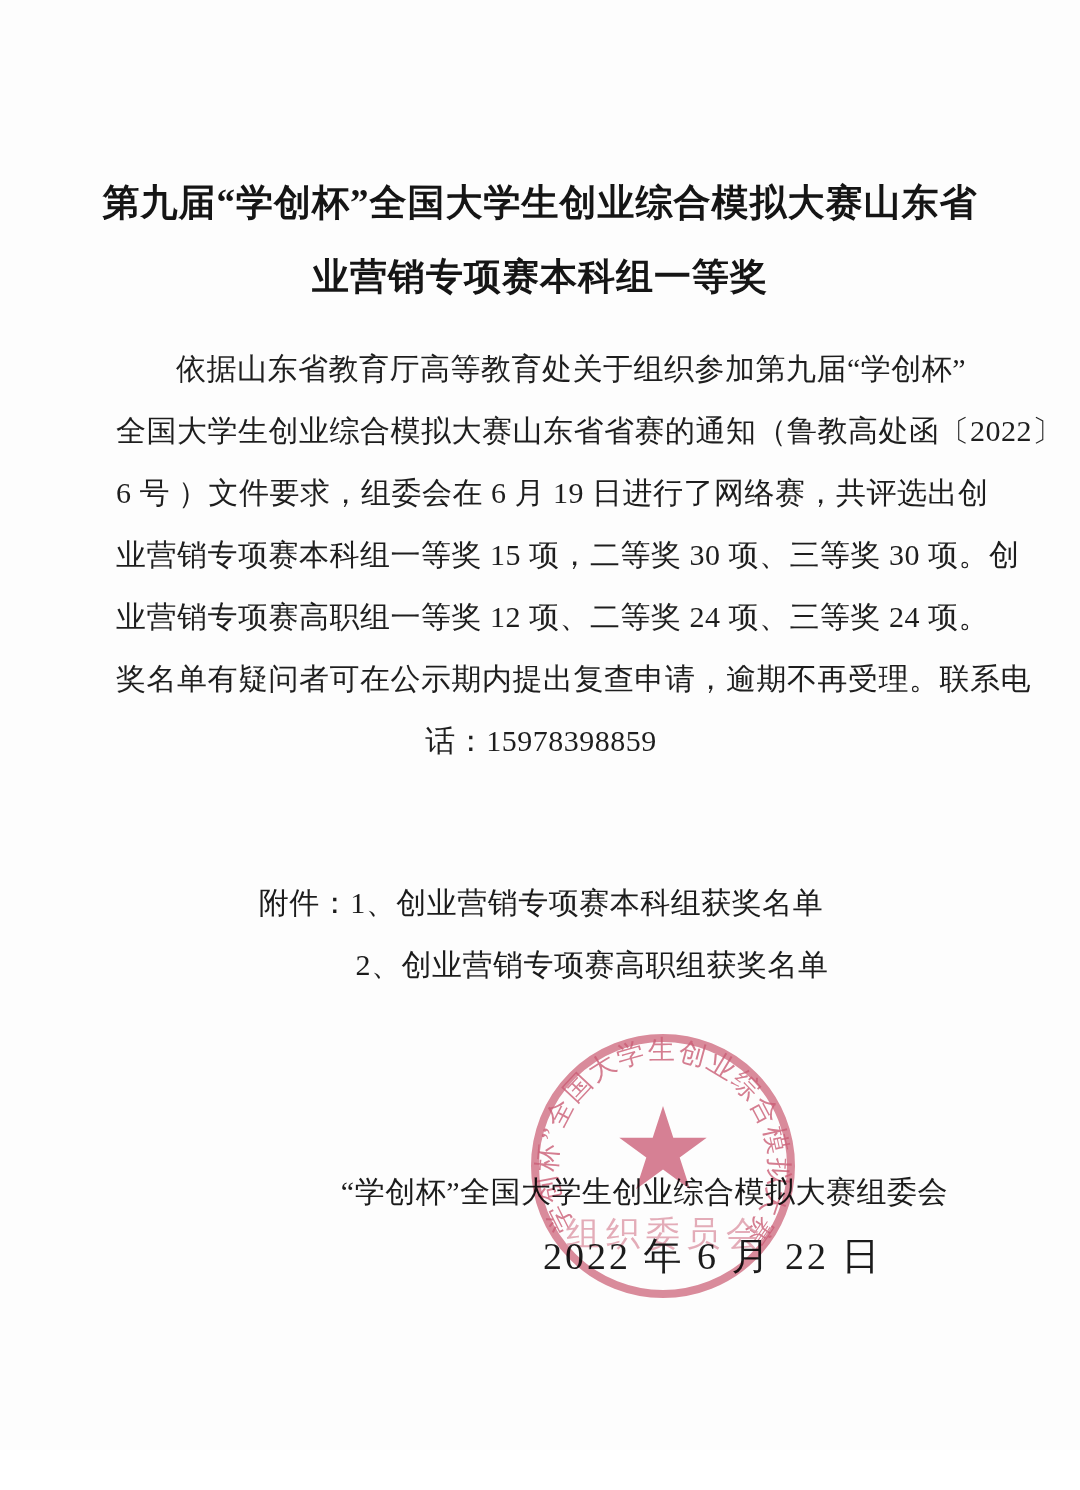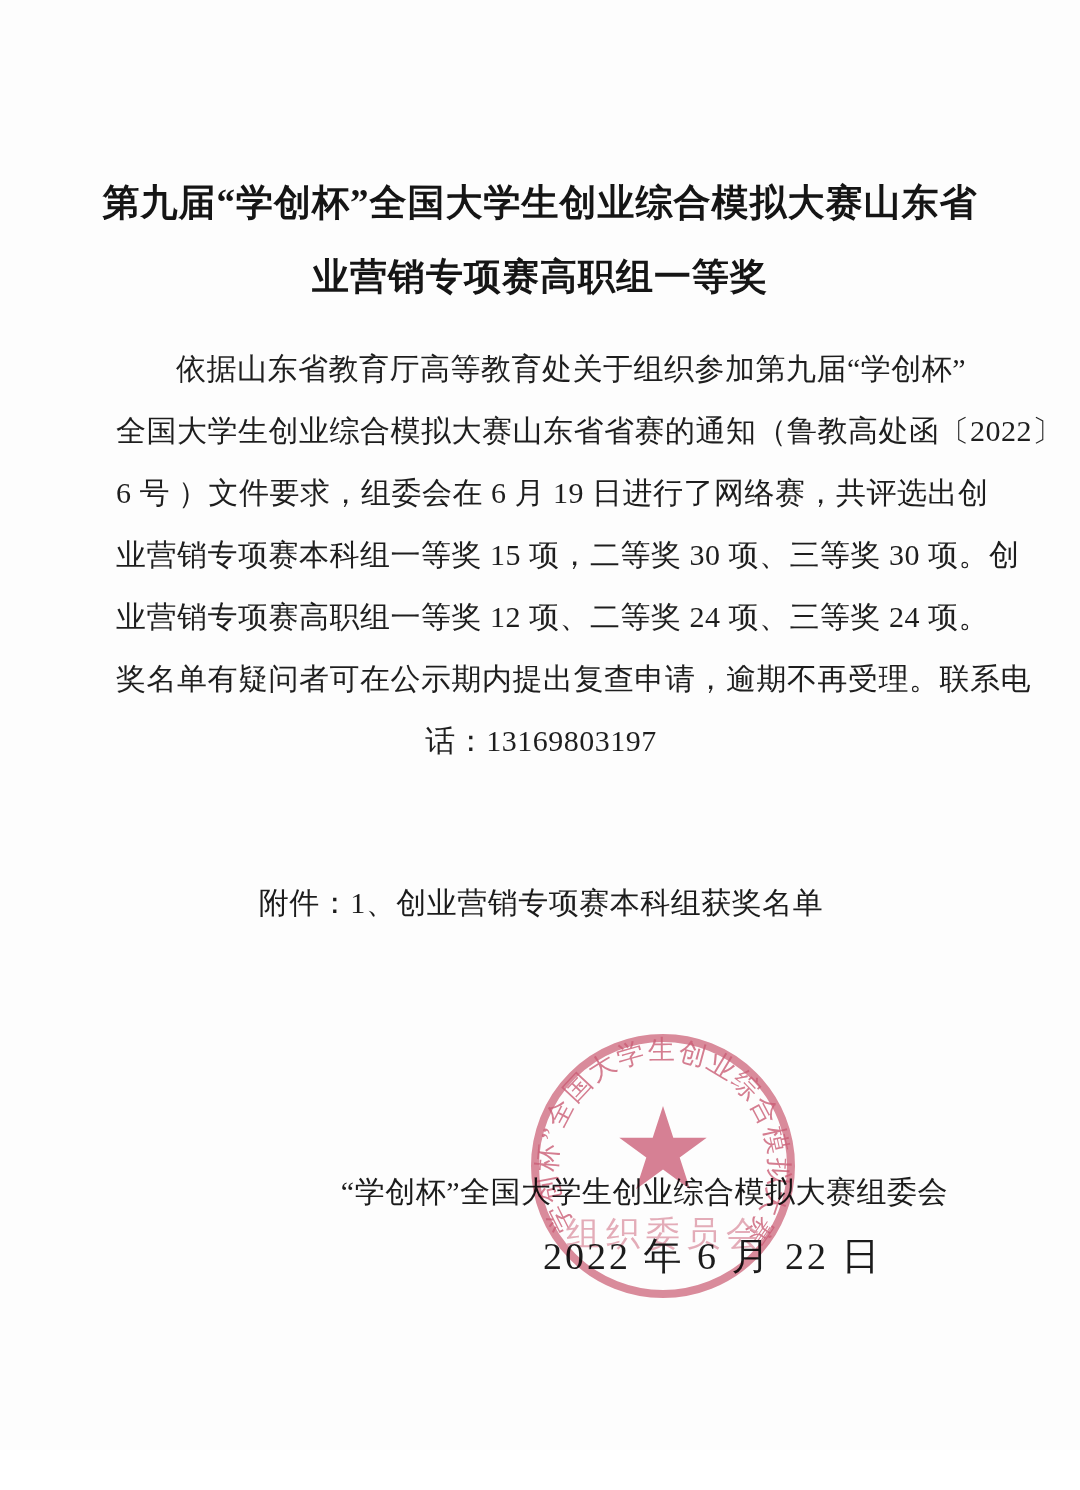--- a/index.html
+++ b/index.html
@@ -88,35 +88,36 @@
   }
   .stamp text { font-family: "Liberation Serif", "DejaVu Serif", serif; }
 </style>
 </head>
 <body>
 
 <div class="page">
 
   <header class="title">
     <div class="title-line">第九届“学创杯”全国大学生创业综合模拟大赛山东省</div>
-    <div class="title-line">业营销专项赛高职组一等奖</div>
+    <div class="title-line">业营销专项赛本科组一等奖</div>
   </header>
 
   <section class="body-text">
     <div class="bline indent">依据山东省教育厅高等教育处关于组织参加第九届“学创杯”</div>
     <div class="bline">全国大学生创业综合模拟大赛山东省省赛的通知（鲁教高处函〔2022〕</div>
     <div class="bline">6 号 ）文件要求，组委会在 6 月 19 日进行了网络赛，共评选出创</div>
     <div class="bline">业营销专项赛本科组一等奖 15 项，二等奖 30 项、三等奖 30 项。创</div>
     <div class="bline">业营销专项赛高职组一等奖 12 项、二等奖 24 项、三等奖 24 项。</div>
     <div class="bline">奖名单有疑问者可在公示期内提出复查申请，逾期不再受理。联系电</div>
-    <div class="bline">话：13169803197</div>
+    <div class="bline">话：15978398859</div>
   </section>
 
   <section class="attachments">
     <div class="bline"><span>附件：</span><span>1、创业营销专项赛本科组获奖名单</span></div>
+    <div class="bline attach-2"><span>2、创业营销专项赛高职组获奖名单</span></div>
   </section>
 
   <div class="sig-org">“学创杯”全国大学生创业综合模拟大赛组委会</div>
   <div class="sig-date">2022 年 6 月 22 日</div>
 
   <svg class="stamp" viewBox="-140 -140 280 280" width="280" height="280" xmlns="http://www.w3.org/2000/svg">
     <circle cx="0" cy="0" r="128" fill="none" stroke-width="8" opacity="0.72" stroke="#c8506a"></circle>
     <path id="sealArc" d="M -84.3 65.9 A 107 107 0 1 1 84.3 65.9" fill="none"></path>
     <text font-size="27" letter-spacing="2" opacity="0.8" text-anchor="middle" fill="#c8506a">
       <textPath href="#sealArc" startOffset="50%">“学创杯”全国大学生创业综合模拟大赛</textPath>

